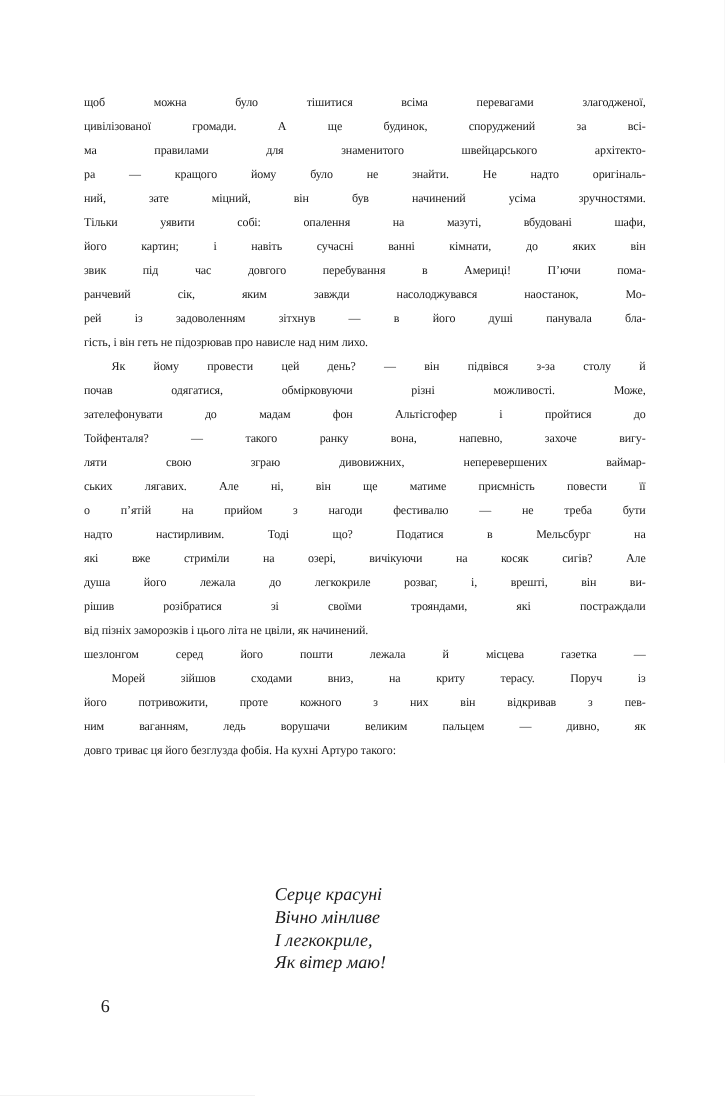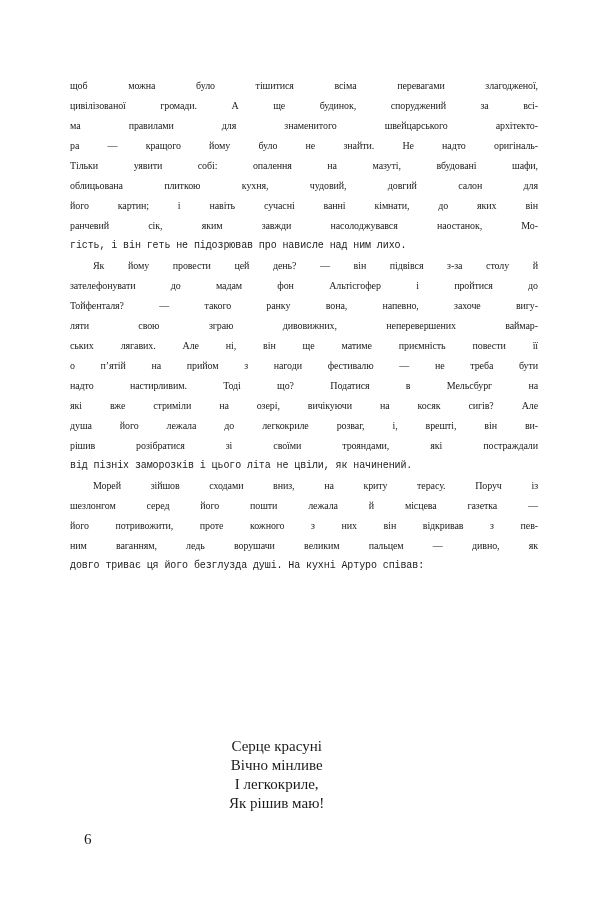--- a/index.html
+++ b/index.html
@@ -29,31 +29,30 @@
     font-size: 10px;
     letter-spacing: -0.1px;
     text-align: justify;
     text-align-last: justify;
     text-justify: inter-word;
     white-space: normal;
     overflow: visible;
   }
   .line.last {
     text-align-last: left;
-    font-family: Liberation Mono, monospace;
   }
   .line.indent {
     padding-left: 23px;
   }
   .verse {
     position: absolute;
     left: 229px;
     top: 737px;
+    font-style: italic;
     font-size: 15px;
-    text-align: center;
   }
   .verse .verse-line {
     height: 19px;
     line-height: 19px;
     white-space: nowrap;
   }
   .page-number {
     position: absolute;
     left: 84px;
     top: 829px;
@@ -65,45 +64,48 @@
 <body>
 
 <div class="page">
 
   <div class="text-block">
 
   <div class="line">щоб можна було тішитися всіма перевагами злагодженої,</div>
       <div class="line">цивілізованої громади. А ще будинок, споруджений за всі-</div>
       <div class="line">ма правилами для знаменитого швейцарського архітекто-</div>
       <div class="line">ра — кращого йому було не знайти. Не надто оригіналь-</div>
+      <div class="line">ний, зате міцний, він був начинений усіма зручностями.</div>
       <div class="line">Тільки уявити собі: опалення на мазуті, вбудовані шафи,</div>
-      <div class="line">облицьована плиткою кухня, чудовий, довгий салон для</div>
       <div class="line">його картин; і навіть сучасні ванні кімнати, до яких він</div>
+      <div class="line">звик під час довгого перебування в Америці! П’ючи пома-</div>
       <div class="line">ранчевий сік, яким завжди насолоджувався наостанок, Мо-</div>
+      <div class="line">рей із задоволенням зітхнув — в його душі панувала бла-</div>
       <div class="line last">гість, і він геть не підозрював про нависле над ним лихо.</div>
       <div class="line indent">Як йому провести цей день? — він підвівся з-за столу й</div>
+      <div class="line">почав одягатися, обмірковуючи різні можливості. Може,</div>
       <div class="line">зателефонувати до мадам фон Альтісгофер і пройтися до</div>
       <div class="line">Тойфенталя? — такого ранку вона, напевно, захоче вигу-</div>
       <div class="line">ляти свою зграю дивовижних, неперевершених ваймар-</div>
       <div class="line">ських лягавих. Але ні, він ще матиме приємність повести її</div>
       <div class="line">о п’ятій на прийом з нагоди фестивалю — не треба бути</div>
       <div class="line">надто настирливим. Тоді що? Податися в Мельсбург на</div>
       <div class="line">які вже стриміли на озері, вичікуючи на косяк сигів? Але</div>
       <div class="line">душа його лежала до легкокриле розваг, і, врешті, він ви-</div>
       <div class="line">рішив розібратися зі своїми трояндами, які постраждали</div>
       <div class="line last">від пізніх заморозків і цього літа не цвіли, як начинений.</div>
+      <div class="line">шезлонгом серед його пошти лежала й місцева газетка —</div>
       <div class="line indent">Морей зійшов сходами вниз, на криту терасу. Поруч із</div>
-      <div class="line">шезлонгом серед його пошти лежала й місцева газетка —</div>
       <div class="line">його потривожити, проте кожного з них він відкривав з пев-</div>
       <div class="line">ним ваганням, ледь ворушачи великим пальцем — дивно, як</div>
-      <div class="line last">довго триває ця його безглузда душі. На кухні Артуро співав:</div>
+      <div class="line last">довго триває ця його безглузда фобія. На кухні Артуро такого:</div>
     </div>
 
   <div class="verse">
     <div class="verse-line">Серце красуні</div>
     <div class="verse-line">Вічно мінливе</div>
     <div class="verse-line">І легкокриле,</div>
-    <div class="verse-line">Як рішив маю!</div>
+    <div class="verse-line">Як вітер маю!</div>
   </div>
 
   <div class="page-number">6</div>
 
 </div>
 
 </body></html>

